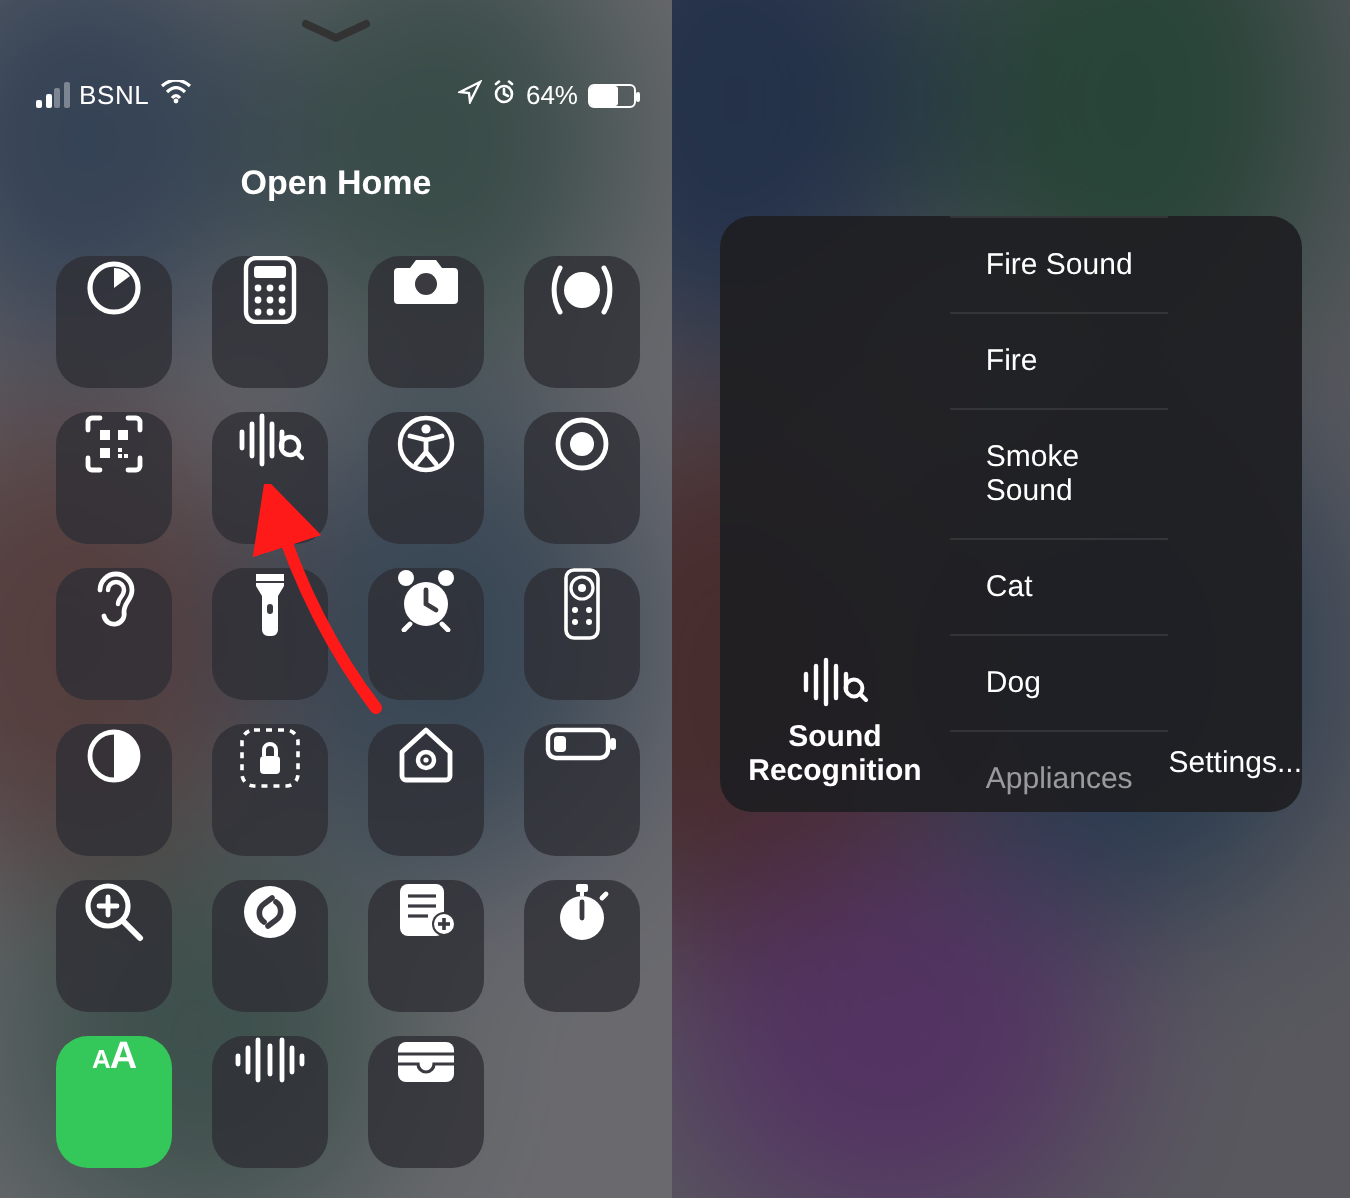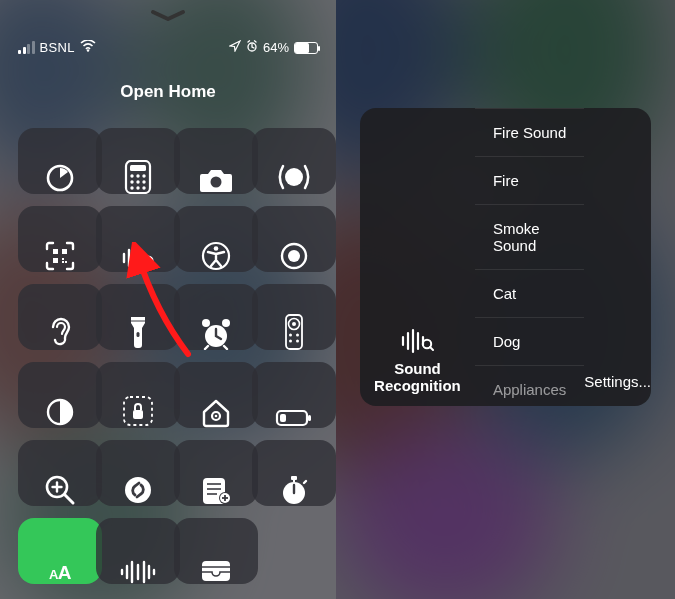--- a/index.html
+++ b/index.html
@@ -46,25 +46,26 @@
 
   .tile-grid {
     position: absolute; top: 128px; left: 18px; right: 18px;
     display: grid;
     grid-template-columns: repeat(4, 66px);
     grid-auto-rows: 66px;
     gap: 12px 12px;
     justify-content: space-between;
   }
   .tile {
-    width: 84px; height: 66px;
+    width: 58px; height: 66px;
     border-radius: 16px;
     background: rgba(46,46,52,0.78);
-    display: flex; align-items: flex-end; justify-content: center;
+    display: flex; align-items: flex-start; justify-content: center;
     color: #fff;
+    margin-left: 10px;
   }
   .tile.green { background: #34c759; }
   .tile svg { display: block; }
   .tile .tx { font-size: 19px; font-weight: 600; letter-spacing: -0.5px; }
   .tile .tx .small { font-size: 13px; }
 
   .arrow-annot {
     position: absolute;
     left: 126px; top: 242px;
     pointer-events: none;

